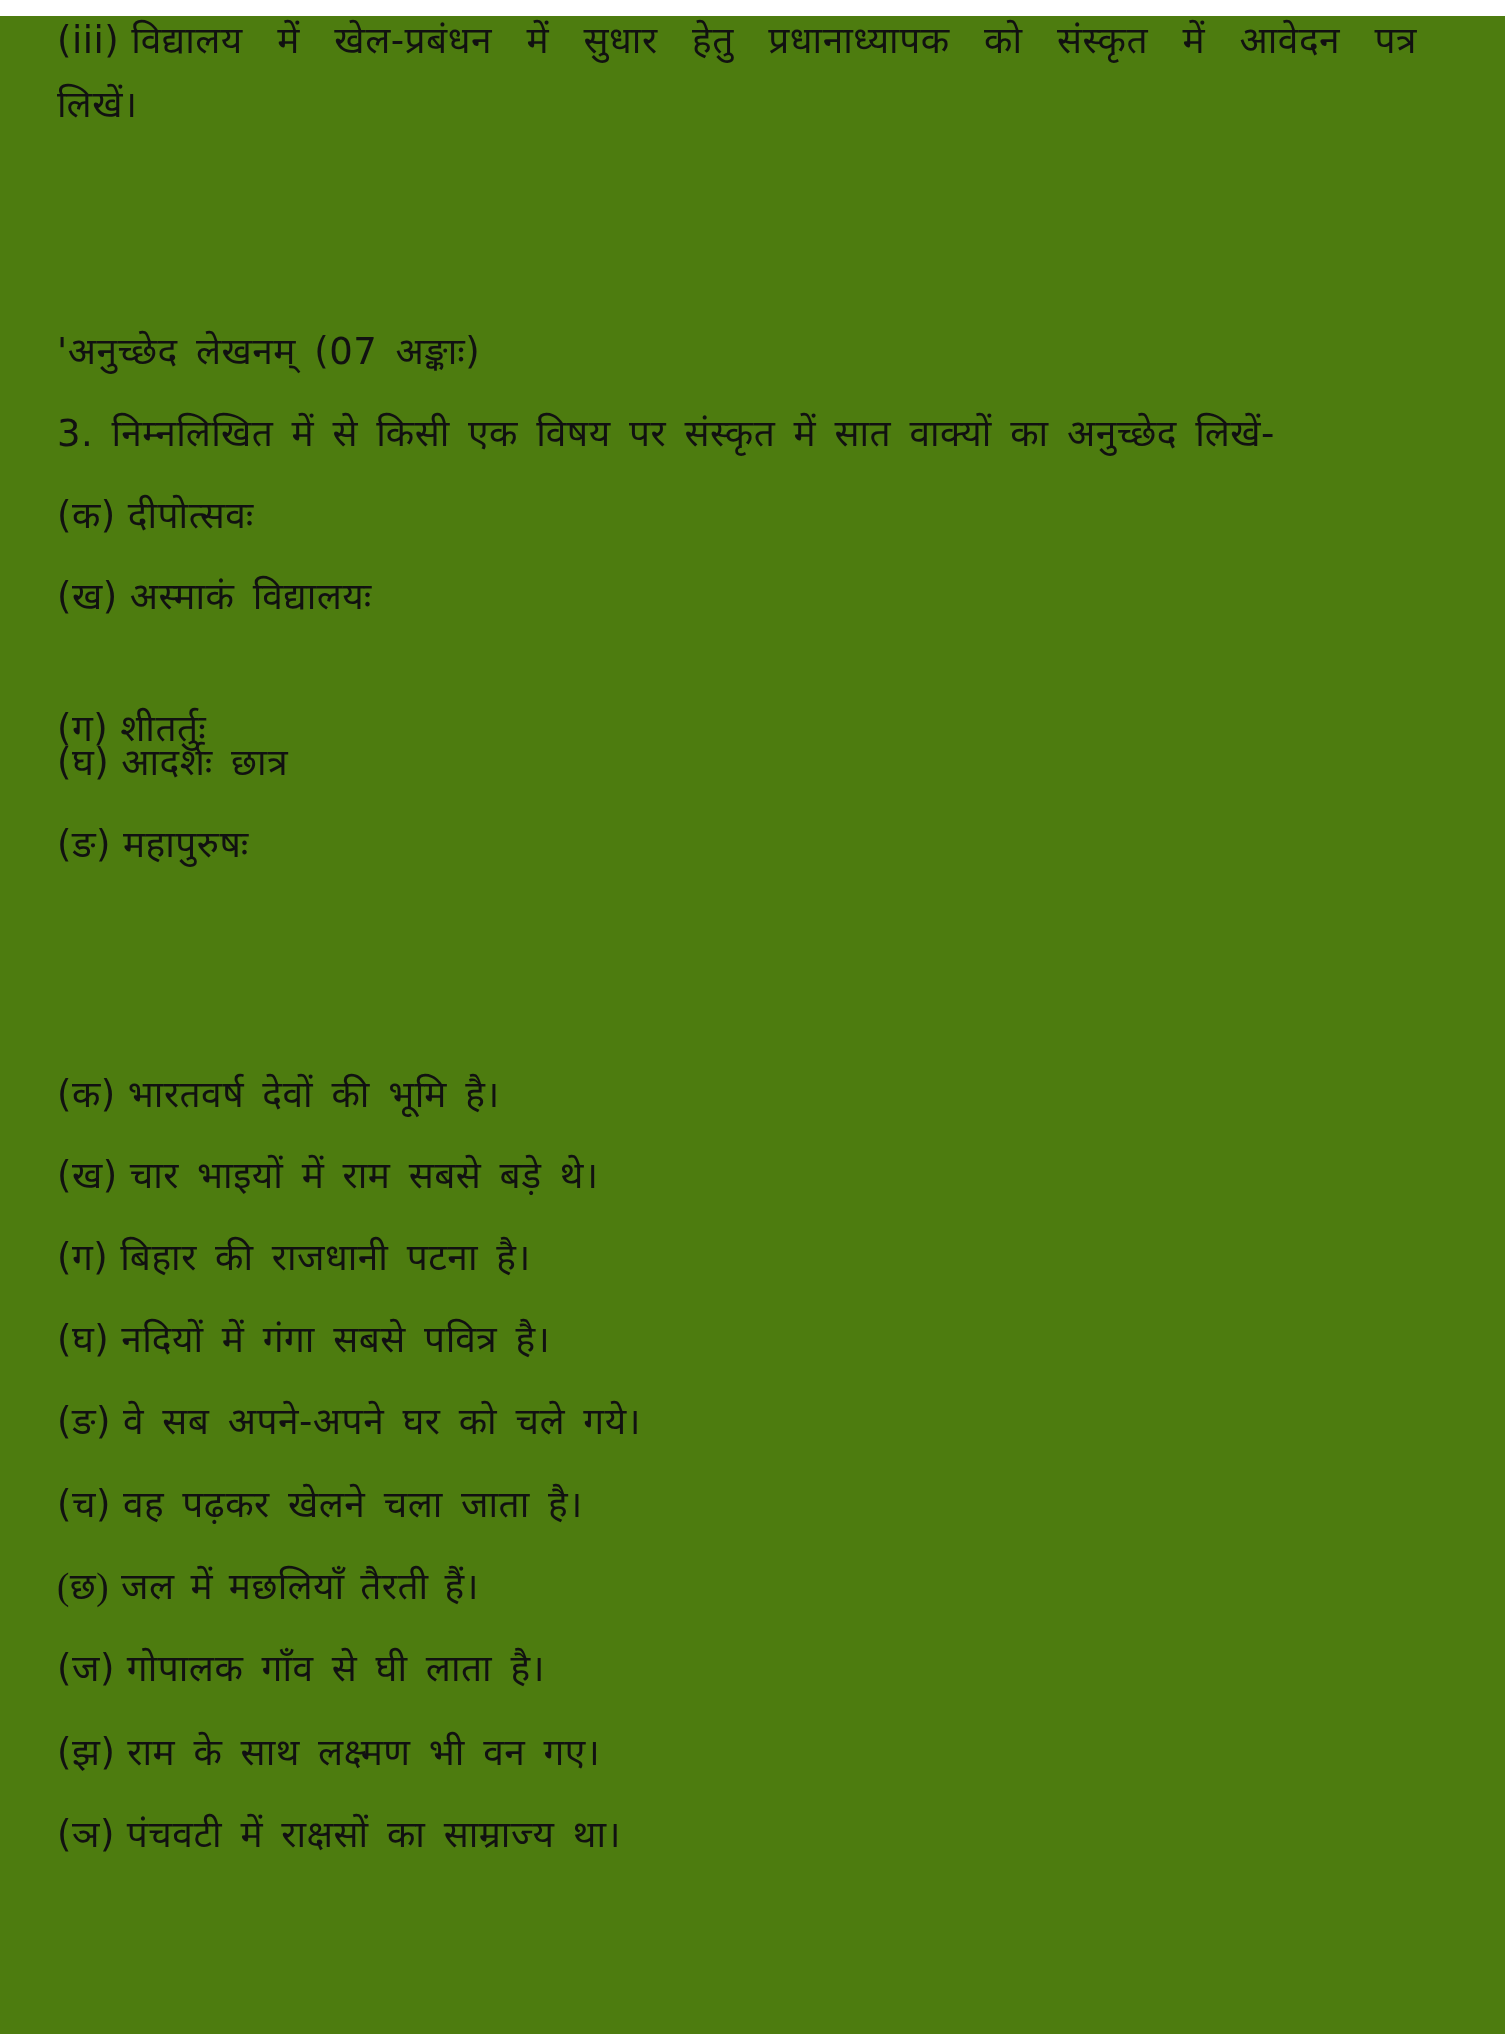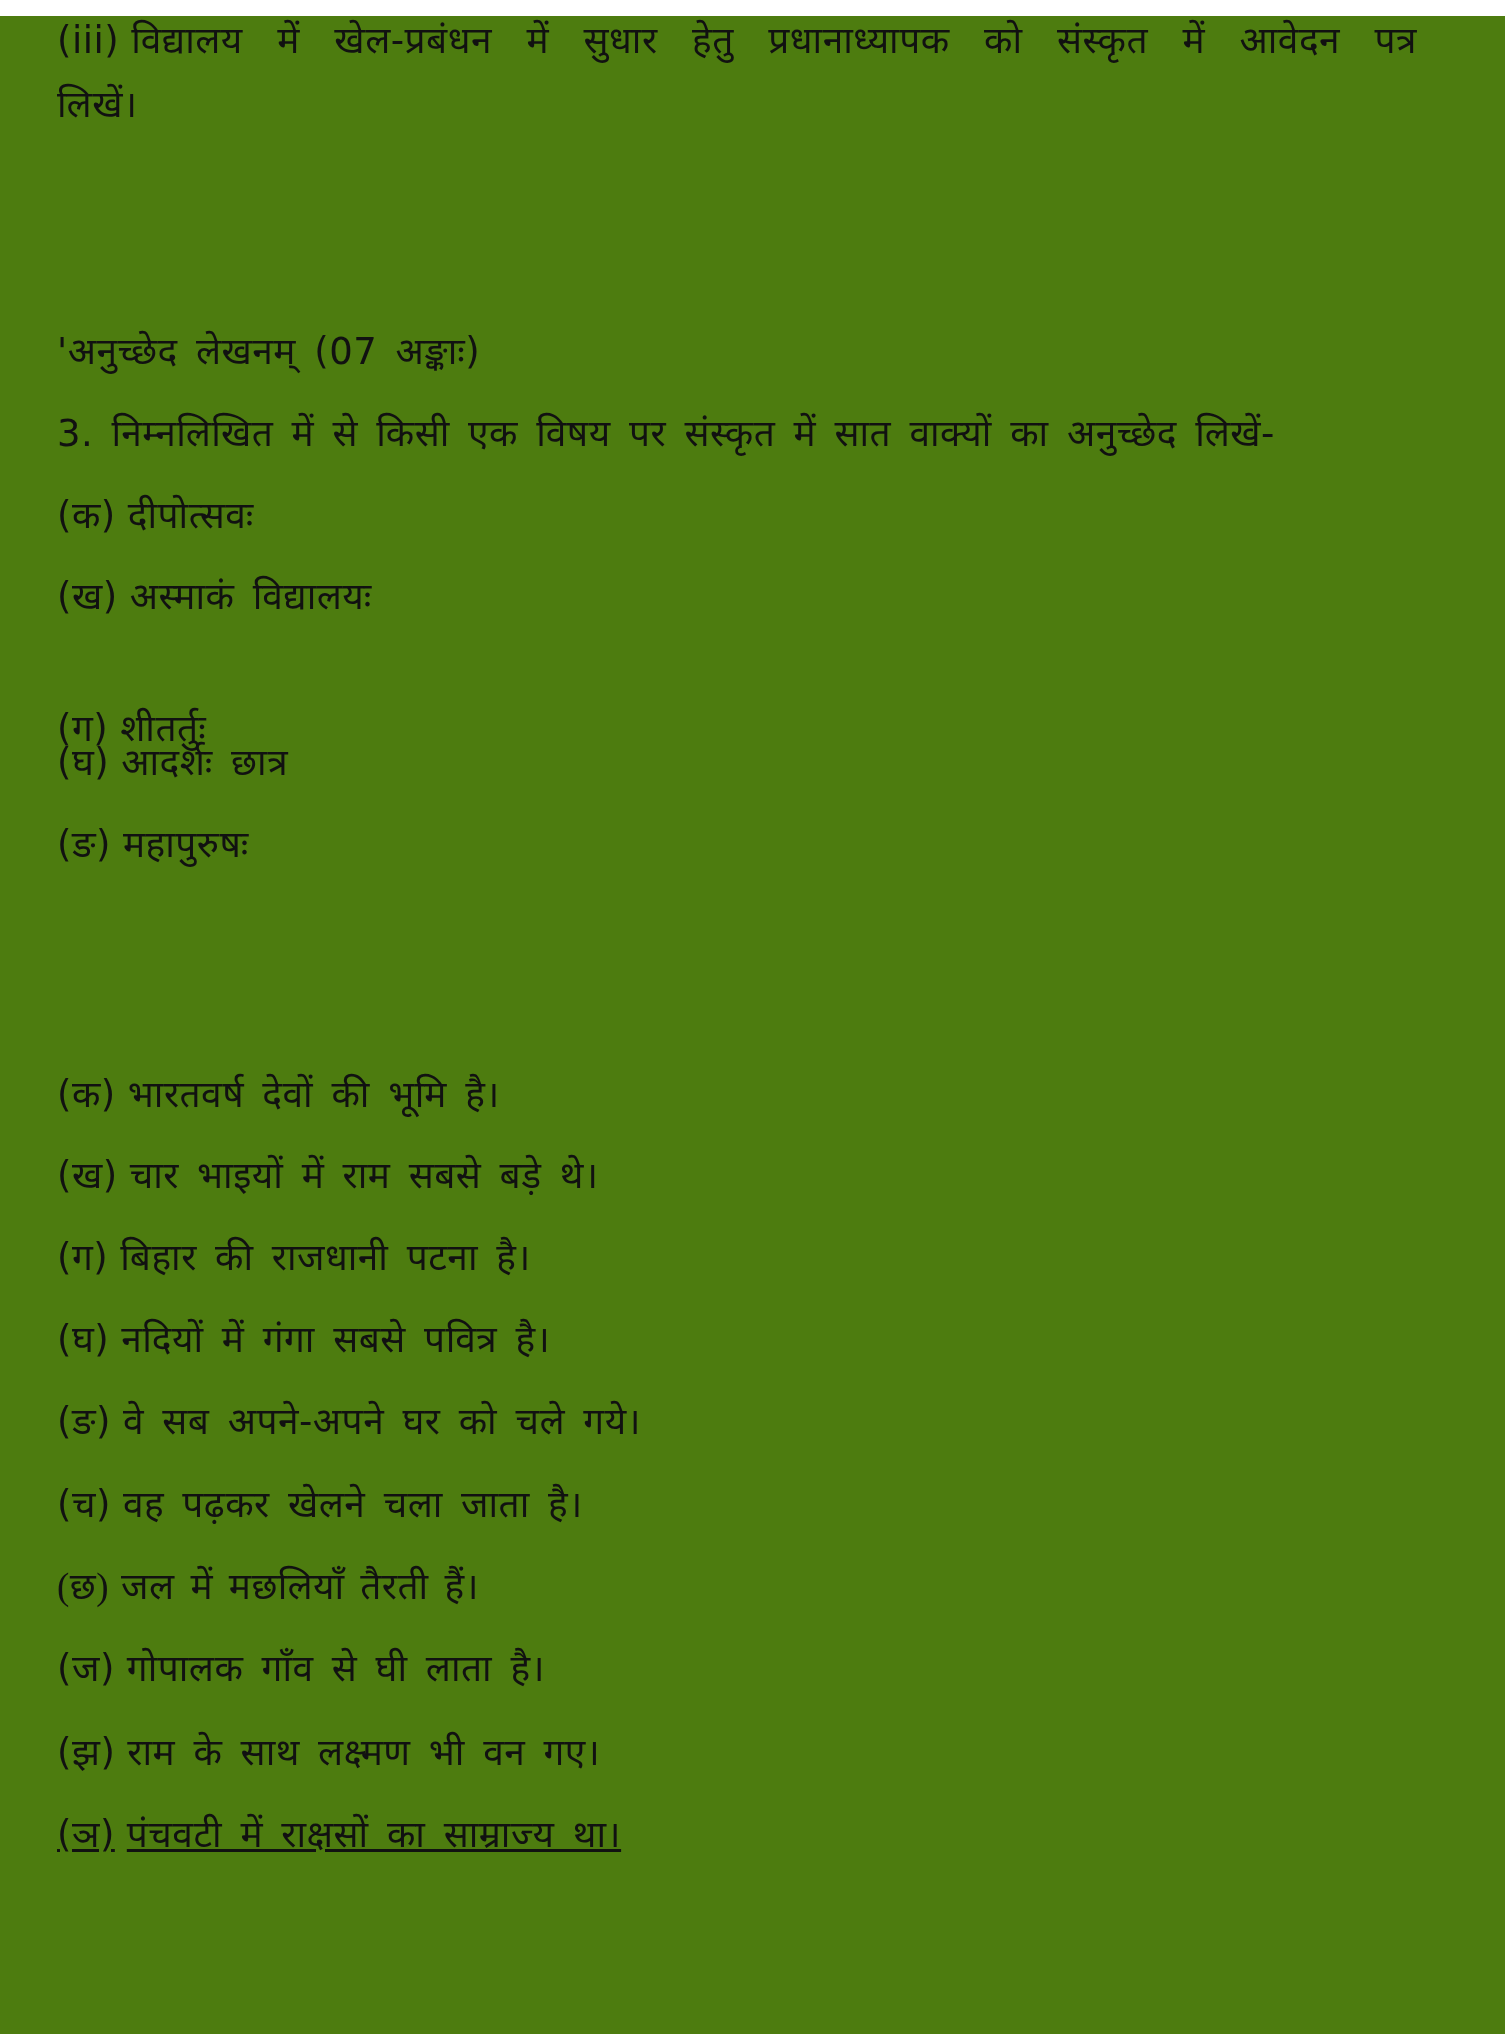--- a/index.html
+++ b/index.html
@@ -95,17 +95,17 @@
   </div>
   <div class="line" style="top:1546px;font-family:Liberation Serif, serif;">
     <span class="lbl">(छ)</span><span>जल में मछलियाँ तैरती हैं।</span>
   </div>
   <div class="line" style="top:1628px;">
     <span class="lbl">(ज)</span><span>गोपालक गाँव से घी लाता है।</span>
   </div>
   <div class="line" style="top:1712px;">
     <span class="lbl">(झ)</span><span>राम के साथ लक्ष्मण भी वन गए।</span>
   </div>
-  <div class="line" style="top:1794px;text-decoration:underline;">
+  <div class="line" style="top:1794px;">
     <span class="lbl">(ञ)</span><span>पंचवटी में राक्षसों का साम्राज्य था।</span>
   </div>
 
 </div>
 
 </body></html>

